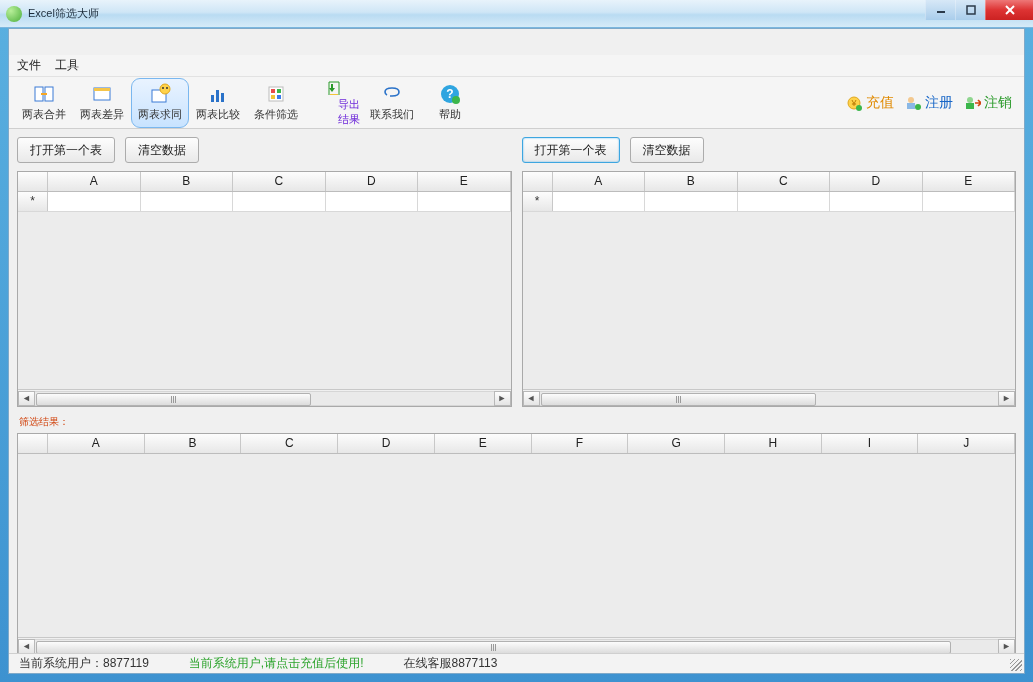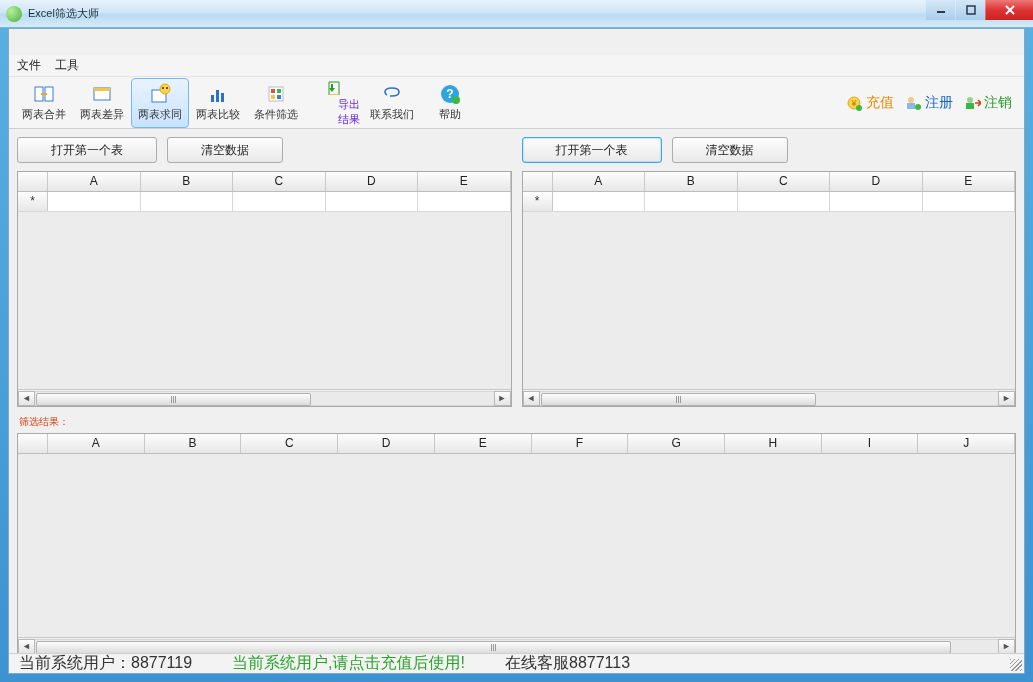--- a/index.html
+++ b/index.html
@@ -16,37 +16,37 @@
   .win-btn.close { width: 48px; background: linear-gradient(to bottom,#e77,#d33 50%,#c22); }
   .win-btn svg { display:block; }
   
   .client { position: relative; left: 8px; top: 0; width: 1017px; height: 646px; background: #f0f0f0; border: 1px solid #7ea9c9; }
   
   .menubar { height: 22px; background: #f5f5f5; display: flex; align-items: center; padding-left: 8px; gap: 14px; border-bottom: 1px solid #e2e2e2; margin-top: 26px; }
   .menubar span { color: #222; cursor: default; }
   
   .toolbar { height: 52px; background: #f5f5f5; display: flex; align-items: center; border-bottom: 1px solid #cfcfcf; padding: 0 6px; }
   .tb-item { display: flex; flex-direction: column; align-items: center; justify-content: center; width: 58px; height: 50px; gap: 2px; border: 1px solid transparent; cursor: default; }
-  .tb-item.selected { background: linear-gradient(to bottom,#e9f3ff,#c8e3ff); border: 1px solid #7ab7ef; border-radius: 4px; }
+  .tb-item.selected { background: linear-gradient(to bottom,#e9f3ff,#c8e3ff); border: 1px solid #7ab7ef; border-radius: 9px; }
   .tb-item .lbl { font-size: 11px; color: #333; }
   .tb-item.green .lbl { color: #6d28d9; margin-left: 32px; }
   .tb-icon { width: 22px; height: 22px; }
   .tb-spacer { flex: 1; }
   .tb-right { display: flex; align-items: center; gap: 10px; padding-right: 6px; }
   .tb-right .link { display: flex; align-items: center; gap: 3px; font-size: 14px; }
   .tb-right .link.orange { color: #e08a00; }
   .tb-right .link.blue { color: #1766c7; }
   .tb-right .link.green { color: #2a9a2a; }
   .r-icon { width: 18px; height: 18px; }
   
   .work { padding: 8px 8px 0 8px; }
   .panels { display: flex; gap: 10px; }
   .panel { flex: 1; display: flex; flex-direction: column; }
   .panel-ctrls { display: flex; gap: 10px; margin-bottom: 8px; }
-  .btn { height: 26px; padding: 0 33px; background: linear-gradient(to bottom,#fdfdfd,#e9e9e9); border: 1px solid #acacac; border-radius: 3px; font-size: 12px; cursor: default; display: inline-flex; align-items: center; justify-content: center; color: #222; }
+  .btn { height: 26px; padding: 0 12px; background: linear-gradient(to bottom,#fdfdfd,#e9e9e9); border: 1px solid #acacac; border-radius: 3px; font-size: 12px; cursor: default; display: inline-flex; align-items: center; justify-content: center; color: #222; }
   .btn.hl { border: 1px solid #3da6e0; box-shadow: 0 0 2px #5fb8ee inset; }
   
   .grid-wrap { border: 1px solid #a9a9a9; background: #ececec; height: 236px; display: flex; flex-direction: column; }
   .grid-head { display: flex; background: linear-gradient(to bottom,#fdfdfd,#e7e7e7); border-bottom: 1px solid #bcbcbc; height: 20px; }
   .gh-rowsel { width: 30px; border-right: 1px solid #c8c8c8; background: linear-gradient(to bottom,#fdfdfd,#e7e7e7); }
   .gh-cell { flex: 1; border-right: 1px solid #c8c8c8; text-align: center; line-height: 19px; color: #222; font-size: 12px; }
   .grid-body { flex: 1; background: #ececec; position: relative; overflow: hidden; }
   .grid-row { display: flex; height: 20px; background: #fff; border-bottom: 1px solid #d8d8d8; }
   .gr-rowsel { width: 30px; border-right: 1px solid #c8c8c8; background: linear-gradient(to bottom,#fdfdfd,#e7e7e7); text-align: center; line-height: 19px; color: #333; }
   .gr-cell { flex: 1; border-right: 1px solid #d8d8d8; line-height: 19px; padding-left: 2px; font-size: 12px; background:#fff; }
@@ -54,21 +54,21 @@
   .hs-arrow { width: 17px; height: 15px; background: linear-gradient(to bottom,#fdfdfd,#e4e4e4); border: 1px solid #b8b8b8; font-size:9px; text-align:center; line-height:13px; color:#555; }
   .hs-track { flex: 1; height: 15px; background: #eaeaea; position: relative; border-top:1px solid #d6d6d6; border-bottom:1px solid #d6d6d6; }
   .hs-thumb { position: absolute; left: 1px; top: 1px; height: 13px; width: 60%; background: linear-gradient(to bottom,#fcfcfc,#dcdcdc); border: 1px solid #b1b1b1; border-radius: 2px; display:flex; align-items:center; justify-content:center; gap:1px; }
   .hs-thumb i { width:1px; height:7px; background:#9a9a9a; display:block; }
   
   .result-label { color: #d1440e; margin: 8px 0 4px 2px; font-size: 10px; }
   .result-grid .grid-wrap { height: 222px; }
   .result-grid .gh-cell, .result-grid .gr-cell { flex: 1; }
   .result-grid .hs-thumb { width: 95%; }
   
-  .statusbar { position: absolute; left: 0; right: 0; bottom: 0; height: 20px; background: #f3f3f3; border-top: 1px solid #cfcfcf; display: flex; align-items: center; font-size: 16px; padding: 0 10px; gap: 40px; }
+  .statusbar { position: absolute; left: 0; right: 0; bottom: 0; height: 20px; background: #f3f3f3; border-top: 1px solid #cfcfcf; display: flex; align-items: center; font-size: 12px; padding: 0 10px; gap: 40px; }
   .statusbar .st-user { color: #333; }
   .statusbar .st-trial { color: #2ba32b; }
   .statusbar .st-copy { color: #333; margin-left: auto; }
   .statusbar .st-svc { color: #333; }
   .resize-grip { position:absolute; right:2px; bottom:2px; width:12px; height:12px; background: repeating-linear-gradient(135deg,#999 0 1px, transparent 1px 3px); }
 </style>
 </head>
 <body>
 
 <div class="window">

